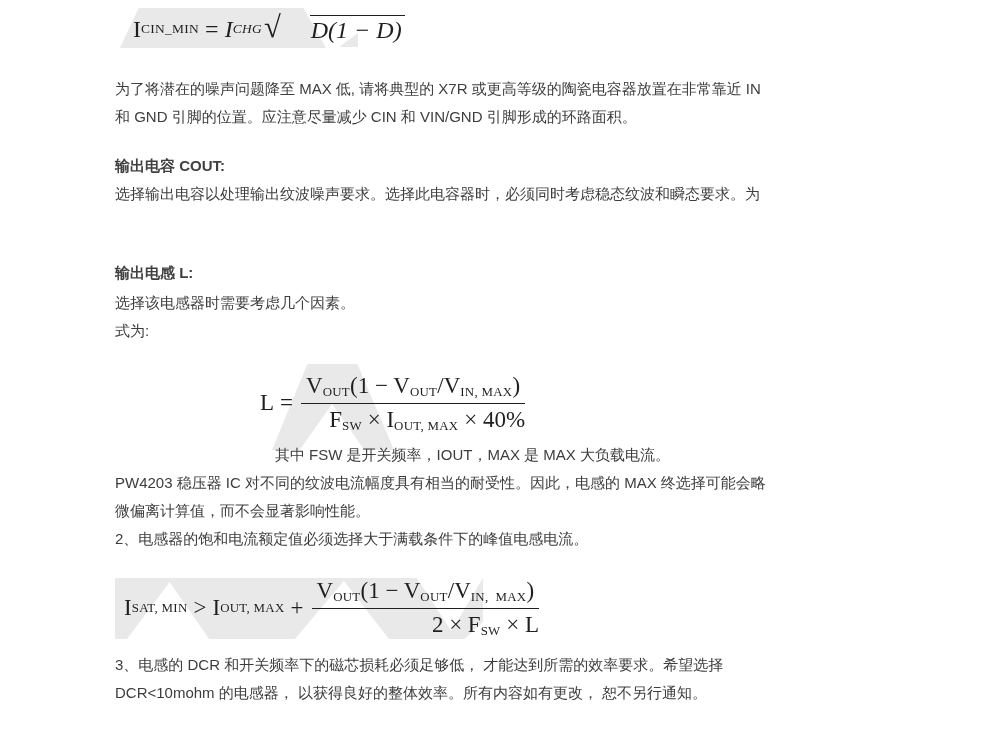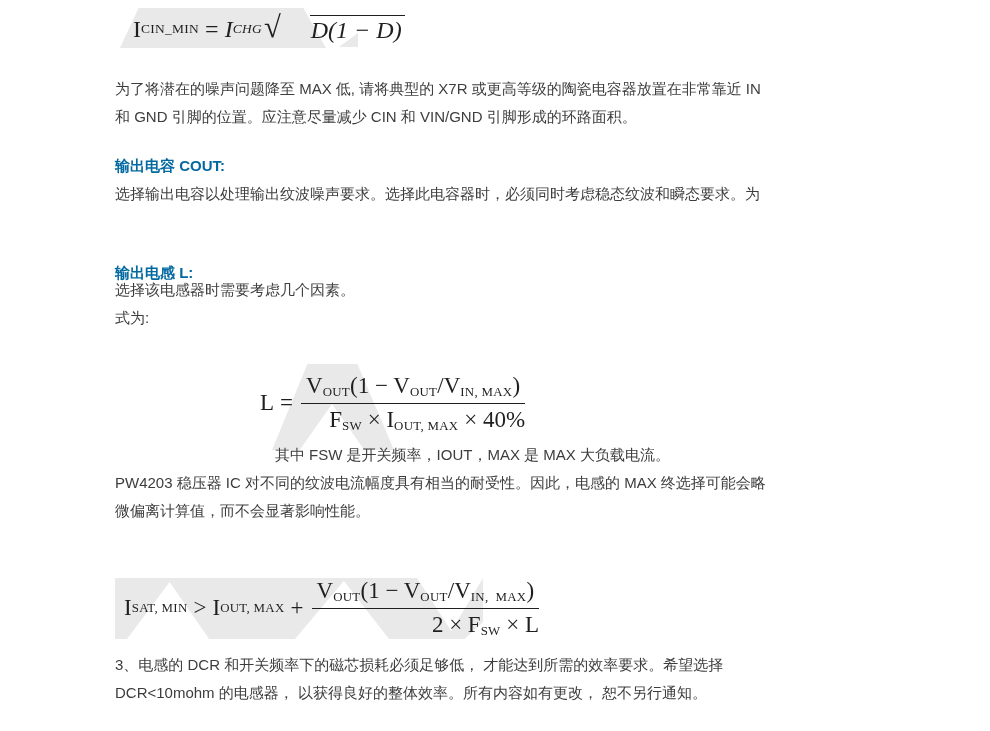--- a/index.html
+++ b/index.html
@@ -14,27 +14,27 @@
     overflow:hidden;
     margin:0 auto;
   }
   
   .abs{position:absolute;left:115px;z-index:5;}
   .line{
     height:28px;line-height:28px;
     font-size:15px;color:var(--text,#3d3d3d);
     white-space:pre;
   }
-  .heading .line{font-weight:700;color:#0369a1;}
+  .heading .line{font-weight:700;color:#404040;}
   .indent1{padding-left:64px;text-align:center;}
   .p-intro{top:75px;}
   .h-cout{top:152px;}
   .p-cout{top:180px;}
   .h-ind{top:259px;}
-  .p-ind{top:276px;}
+  .p-ind{top:289px;}
   .p-afterl{top:441px;}
   .p-afterisat{top:651px;}
   
   .formula{
     position:absolute;z-index:5;
     font-family:"Liberation Serif","DejaVu Serif",serif;
     color:var(--formula,#1f1f1f);
     display:flex;align-items:center;
     white-space:pre;
   }
@@ -123,20 +123,21 @@
     <span class="frac">
       <span class="num"><span>V</span><span class="sb">OUT</span><span>(1 − </span><span>V</span><span class="sb">OUT</span><span>/</span><span>V</span><span class="sb">IN, MAX</span><span>)</span></span>
       <span class="den"><span>F</span><span class="sb">SW</span><span> × </span><span>I</span><span class="sb">OUT, MAX</span><span> × </span><span>40%</span></span>
     </span>
   </div>
 
   <div class="abs p-afterl">
     <div class="line indent1">其中 FSW 是开关频率，IOUT，MAX 是 MAX 大负载电流。</div>
     <div class="line">PW4203 稳压器 IC 对不同的纹波电流幅度具有相当的耐受性。因此，电感的 MAX 终选择可能会略</div>
     <div class="line">微偏离计算值，而不会显著影响性能。</div>
+    <div class="line">2、电感器的饱和电流额定值必须选择大于满载条件下的峰值电感电流。</div>
   </div>
 
   <div class="formula fisat">
     <span>I</span><span class="sb">SAT, MIN</span>
     <span class="op">&gt;</span>
     <span>I</span><span class="sb">OUT, MAX</span>
     <span class="op">+</span>
     <span class="frac">
       <span class="num"><span>V</span><span class="sb">OUT</span><span>(1 − </span><span>V</span><span class="sb">OUT</span><span>/</span><span>V</span><span class="sb">IN,  MAX</span><span>)</span></span>
       <span class="den"><span>2 × </span><span>F</span><span class="sb">SW</span><span> × L</span></span>

